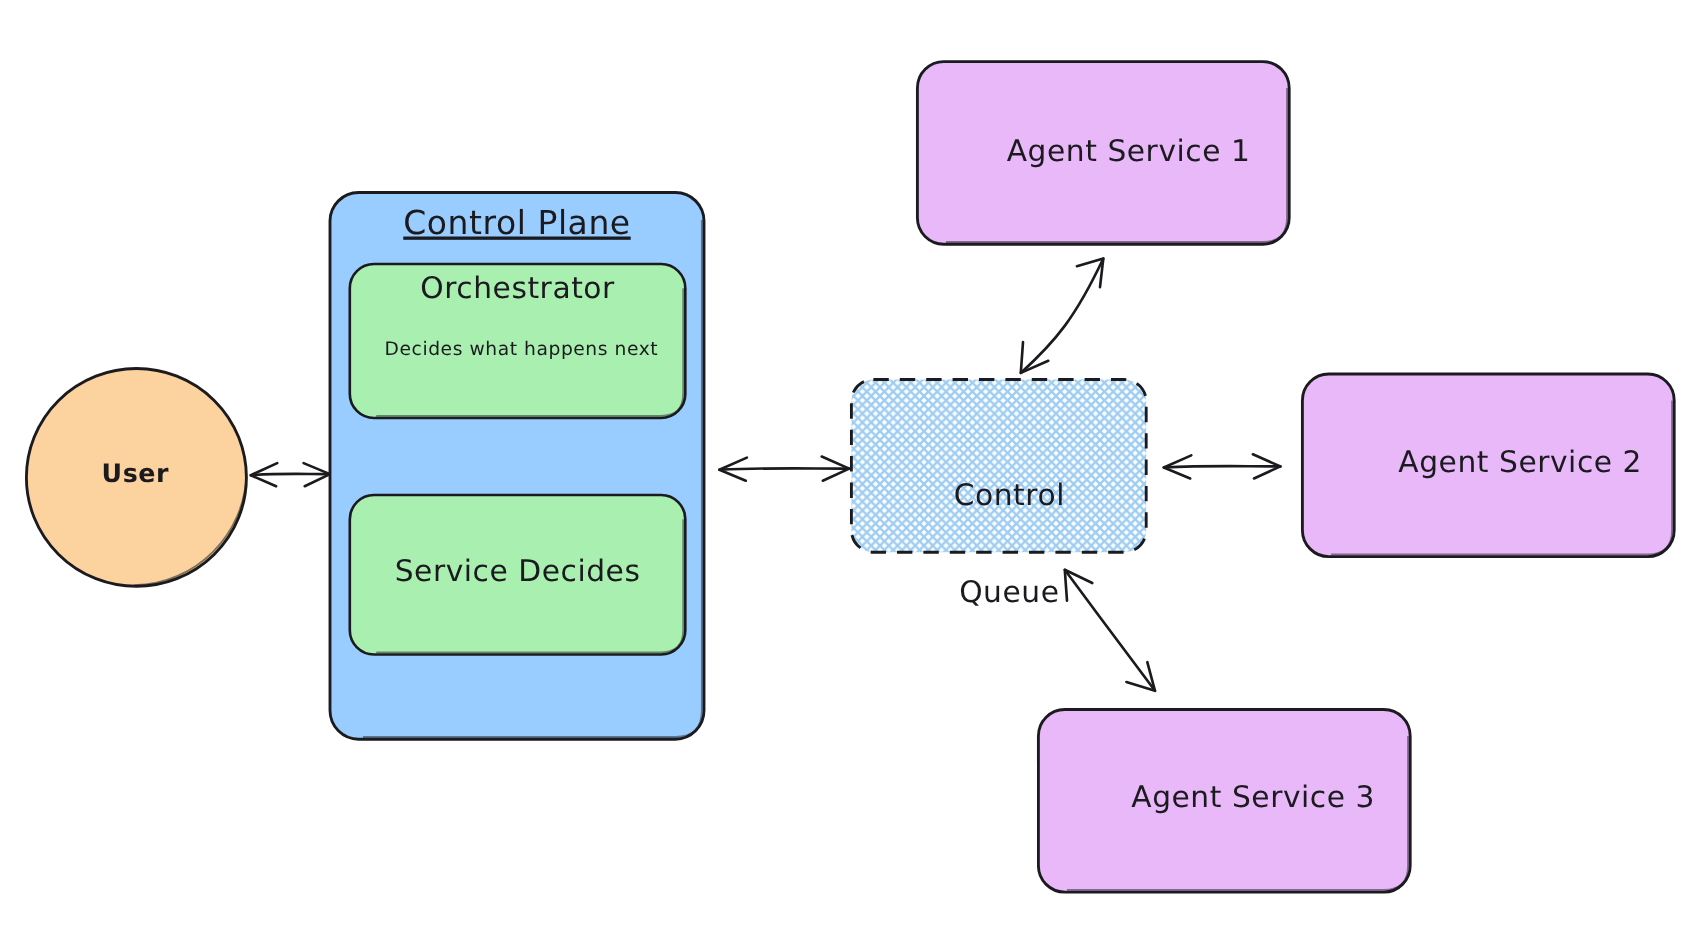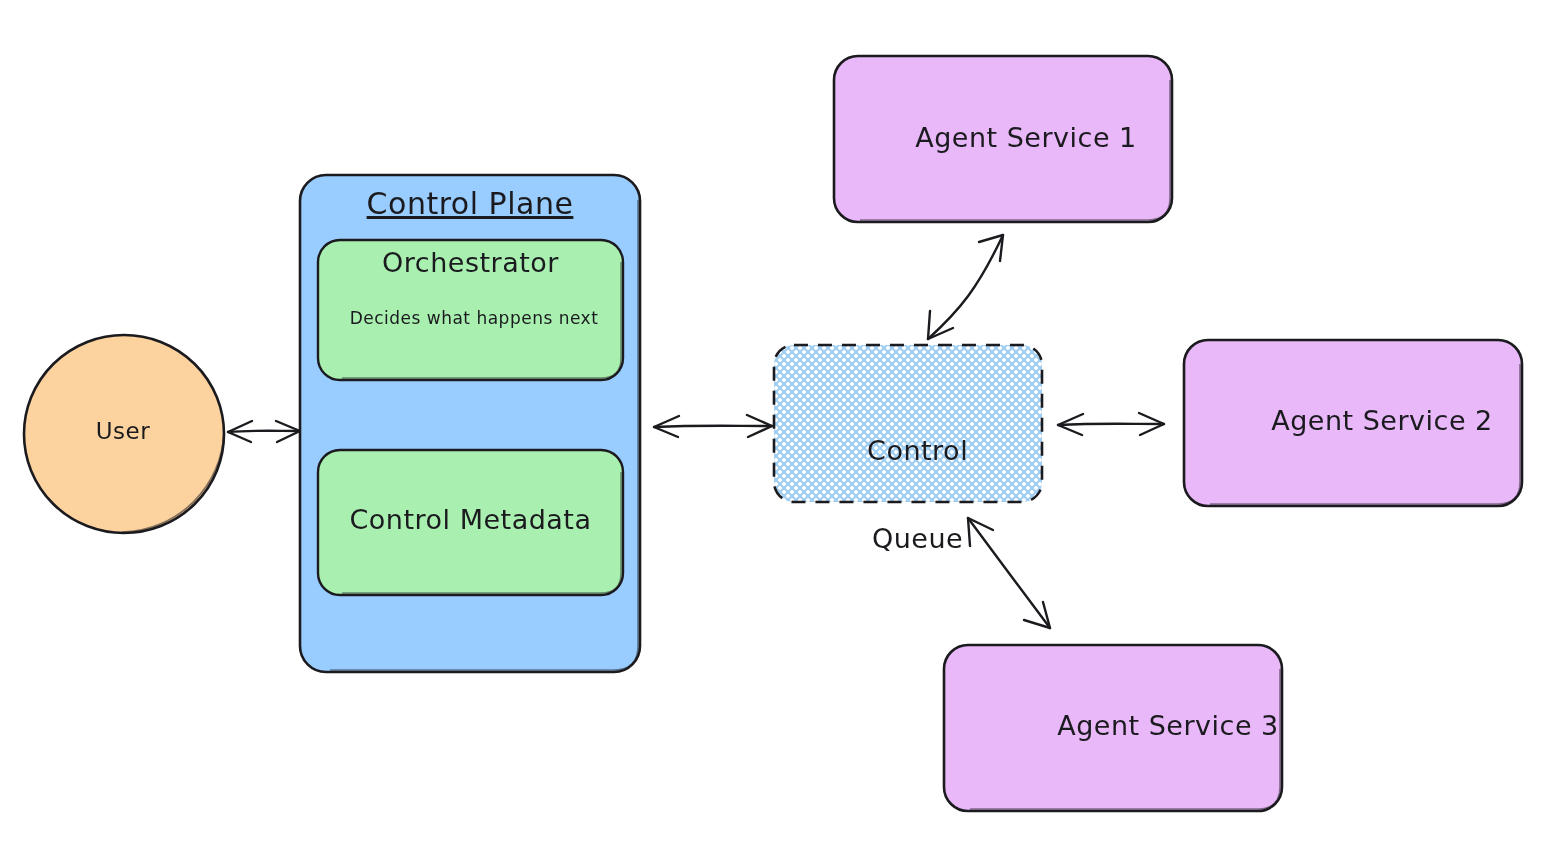--- a/index.html
+++ b/index.html
@@ -26,20 +26,21 @@
     color: #1b1b1f;
     font-family: "DejaVu Sans", sans-serif;
     letter-spacing: 0.5px;
     pointer-events: none;
     white-space: pre;
   }
   
   #user-circle-label {
     left: 28px; top: 418px; width: 190px;
     font-size: 23px;
+    font-weight: bold;
   }
   
   #control-plane-title {
     left: 300px; top: 186px; width: 340px;
     font-size: 30px;
     text-decoration: underline;
   }
   #orchestrator-title {
     left: 318px; top: 247px; width: 305px;
     font-size: 27px;
@@ -62,22 +63,23 @@
   
   #agent-service-1-label {
     left: 836px; top: 122px; width: 380px;
     font-size: 27px;
   }
   #agent-service-2-label {
     left: 1186px; top: 405px; width: 392px;
     font-size: 27px;
   }
   #agent-service-3-label {
-    left: 1000px; top: 710px; width: 336px;
+    left: 914px; top: 710px; width: 336px;
     font-size: 27px;
+    text-align: right;
   }
 </style>
 </head>
 <body>
 
 <svg id="canvas" viewBox="0 0 1546 863" xmlns="http://www.w3.org/2000/svg">
   <defs>
     <pattern id="hatch" width="8" height="8" patternUnits="userSpaceOnUse">
       <rect width="8" height="8" fill="#ffffff"></rect>
       <path d="M0,8 L8,0" stroke="#9ecdf3" stroke-width="2.1"></path>
@@ -156,21 +158,21 @@
 </svg>
 
 <div class="node-label" id="user-circle-label">User</div>
 
 <div class="node-label" id="control-plane-title">Control Plane</div>
 
 <div class="node-label" id="orchestrator-title">Orchestrator</div>
 
 <div class="node-label" id="orchestrator-desc">Decides what happens next</div>
 
-<div class="node-label" id="service-metadata-title">Control Metadata</div>
+<div class="node-label" id="service-metadata-title">Service Decides</div>
 
 <div class="node-label" id="message-queue-label">
   <span>Control</span><br>
   <span>Queue</span>
 </div>
 
 <div class="node-label" id="agent-service-1-label">Agent Service 1</div>
 
 <div class="node-label" id="agent-service-2-label">Agent Service 2</div>
 

